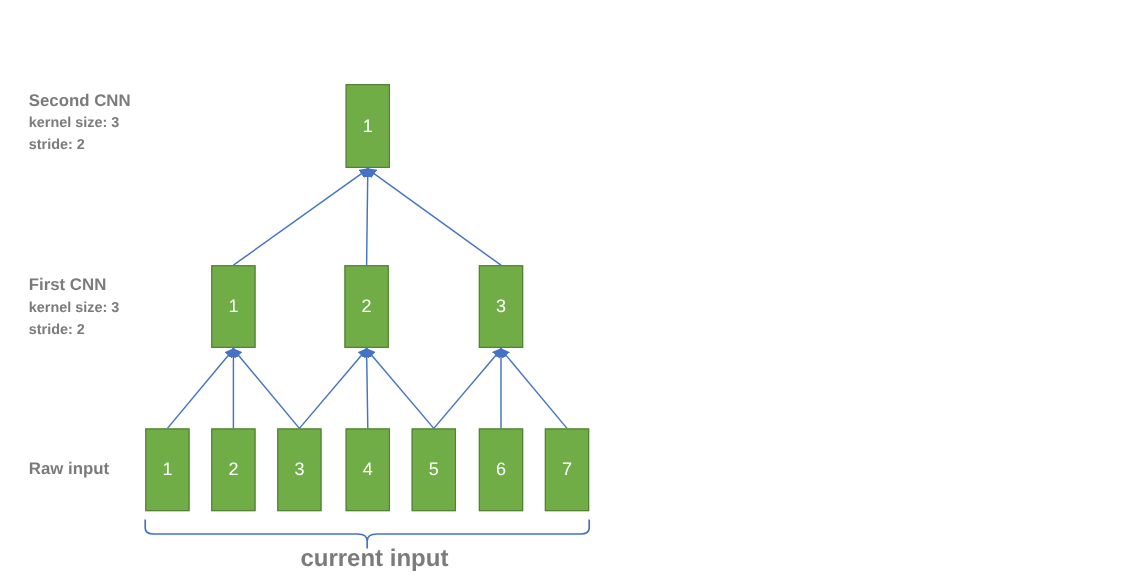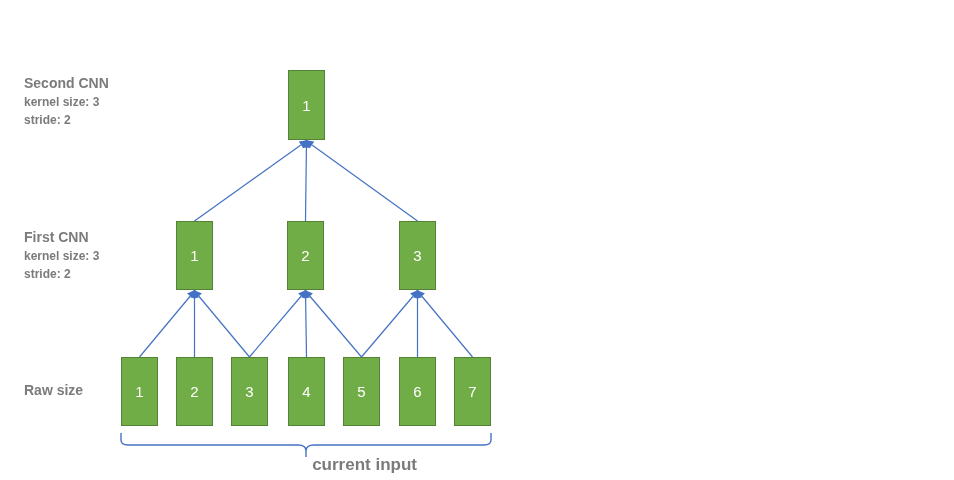--- a/index.html
+++ b/index.html
@@ -28,23 +28,23 @@
     font-weight:bold;
     z-index:2;
   }
   .layer-label .label-title{font-size:14px;line-height:19px;}
   .layer-label .label-sub{font-size:12px;line-height:18px;}
   #second-cnn-label{top:74px;}
   #first-cnn-label{top:228px;}
   #raw-input-label{top:381px;}
   #current-input-label{
     position:absolute;left:207px;top:455px;width:210px;
-    text-align:right;
+    text-align:center;
     color:var(--label-text,#7b7b7b);
-    font-weight:bold;font-size:17px;
+    font-weight:bold;font-size:20px;
     z-index:2;
   }
 </style>
 </head>
 <body>
 
 <div id="canvas">
 
   <svg id="edges-layer" width="954" height="480" viewBox="0 0 954 480">
     <defs>
@@ -75,21 +75,21 @@
     <div class="label-sub">stride: 2</div>
   </div>
 
   <div class="layer-label" id="first-cnn-label">
     <div class="label-title">First CNN</div>
     <div class="label-sub">kernel size: 3</div>
     <div class="label-sub">stride: 2</div>
   </div>
 
   <div class="layer-label" id="raw-input-label">
-    <div class="label-title">Raw size</div>
+    <div class="label-title">Raw input</div>
   </div>
 
   <div class="node" style="left:288px;top:70px;height:70px;">1</div>
 
   <div class="node" style="left:176px;top:221px;">1</div>
   <div class="node" style="left:287px;top:221px;">2</div>
   <div class="node" style="left:399px;top:221px;">3</div>
 
   <div class="node" style="left:121px;top:357px;">1</div>
   <div class="node" style="left:176px;top:357px;">2</div>

